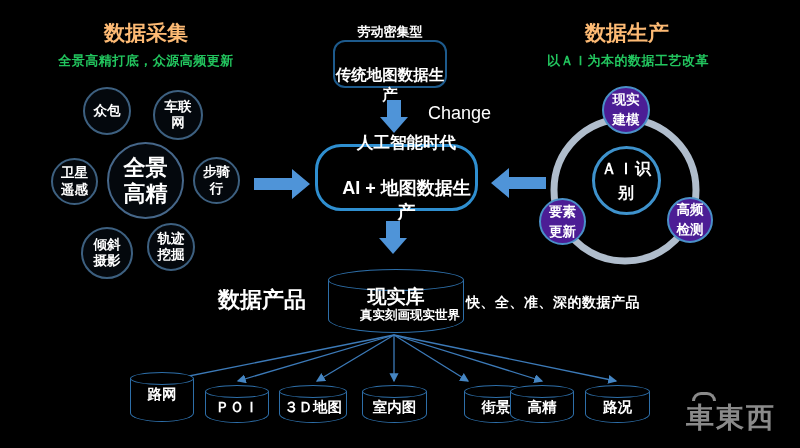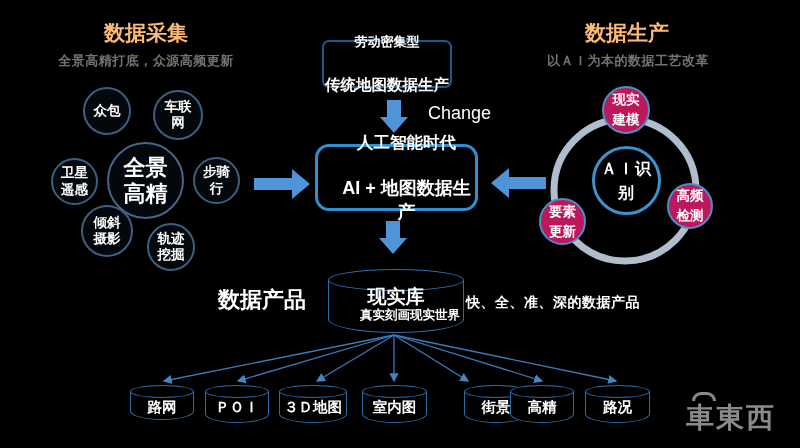--- a/index.html
+++ b/index.html
@@ -5,44 +5,44 @@
   * { margin:0; padding:0; box-sizing:border-box; }
   html,body { background:#000; }
   body { font-family:"Liberation Sans","DejaVu Sans",sans-serif; }
   #stage {
     position:relative; width:800px; height:448px; background:#000;
     overflow:hidden; color:#fff;
   }
   #overlay { position:absolute; left:0; top:0; z-index:1; }
 
   .title { position:absolute; text-align:center; font-weight:bold; font-size:21px; color:#fdba74; z-index:3; }
-  .subtitle { position:absolute; text-align:center; font-weight:bold; font-size:13px; color:#737373; z-index:3; letter-spacing:0.5px; }
+  .subtitle { position:absolute; text-align:center; font-weight:bold; font-size:13px; color:#22c55e; z-index:3; letter-spacing:0.5px; }
 
   .bubble {
     position:absolute; border-radius:50%; border:2px solid #3d6080; background:#04080d;
     display:flex; flex-direction:column; align-items:center; justify-content:center;
     color:#fff; font-weight:bold; font-size:13.5px; line-height:1.2; z-index:3; text-align:center;
   }
   .bubble.big { font-size:22px; line-height:1.15; border-color:#46678a; border-width:2px; }
 
   .round-box {
     position:absolute; background:#000; display:flex; flex-direction:column;
     align-items:center; justify-content:center; text-align:center; z-index:3; color:#fff;
   }
   .round-box.old { border:2px solid #1d5a8c; border-radius:12px; }
-  .round-box.new { border:3px solid #2f8fd0; border-radius:14px;padding-left:20px; }
+  .round-box.new { border:3px solid #2f8fd0; border-radius:26px;padding-left:20px; }
   .box-l1 { font-weight:bold; font-size:13px; line-height:1.35; }
   .box-l2 { font-weight:bold; font-size:15.5px; line-height:1.3;margin-top:24px; }
   .round-box.new .box-l1 { font-size:16.5px; }
   .round-box.new .box-l2 { font-size:18px; }
 
   .change-text { position:absolute; font-size:18px; color:#fff; z-index:3; font-weight:normal;margin-left:16px; }
 
   .satellite {
-    position:absolute; border-radius:50%; border:2.5px solid #4a90c8; background:#be185d;
+    position:absolute; border-radius:50%; border:2.5px solid #4a90c8; background:#4c1d95;
     display:flex; flex-direction:column; align-items:center; justify-content:center;
     color:#fff; font-weight:bold; font-size:13.5px; line-height:1.45; z-index:4; text-align:center;
   }
   .ai-circle {
     position:absolute; border-radius:50%; border:3px solid #3e92cc; background:#000;
     display:flex; flex-direction:column; align-items:center; justify-content:center;
     color:#fff; font-weight:bold; font-size:16px; line-height:1.5; z-index:4; text-align:center;
     letter-spacing:1px;
   }
 
@@ -117,30 +117,30 @@
       <span>遥感</span>
   </div>
   <div class="bubble big" style="left:107px; top:142px; width:77px; height:77px;">
     <span>全景</span>
       <span>高精</span>
   </div>
   <div class="bubble" style="left:193px; top:157px; width:47px; height:47px;">
     <span>步骑</span>
       <span>行</span>
   </div>
-  <div class="bubble" style="left:81px; top:205px; width:52px; height:52px;">
+  <div class="bubble" style="left:81px; top:227px; width:52px; height:52px;">
     <span>倾斜</span>
       <span>摄影</span>
   </div>
   <div class="bubble" style="left:147px; top:223px; width:48px; height:48px;">
     <span>轨迹</span>
       <span>挖掘</span>
   </div>
 
-  <div class="round-box old" style="left:322px; top:40px; width:130px; height:48px;border-radius:7px;">
+  <div class="round-box old" style="left:333px; top:40px; width:114px; height:48px;">
     <div class="box-l1">劳动密集型</div>
     <div class="box-l2">传统地图数据生产</div>
   </div>
   <div class="change-text" style="left:412px; top:103px;">Change</div>
   <div class="round-box new" style="left:315px; top:144px; width:163px; height:67px;">
     <div class="box-l1">人工智能时代</div>
     <div class="box-l2">AI + 地图数据生产</div>
   </div>
 
   <div class="title" style="left:542px; top:19px; width:170px;">数据生产</div>
@@ -151,37 +151,37 @@
       <span>别</span>
   </div>
   <div class="satellite" style="left:602px; top:86px; width:48px; height:48px;">
     <span>现实</span>
       <span>建模</span>
   </div>
   <div class="satellite" style="left:539px; top:198px; width:47px; height:47px;">
     <span>要素</span>
       <span>更新</span>
   </div>
-  <div class="satellite" style="left:667px; top:183px; width:46px; height:46px;font-family:Liberation Serif, serif;">
+  <div class="satellite" style="left:667px; top:197px; width:46px; height:46px;font-family:Liberation Serif, serif;">
     <span>高频</span>
       <span>检测</span>
   </div>
 
   <div class="products-label" style="left:218px; top:285px;">数据产品</div>
 
   <div class="cyl big-cyl" style="left:328px; top:269px; width:136px; height:64px;">
     <div class="cyl-top"></div>
     <div class="cyl-body"></div>
     <div class="db-title">现实库</div>
     <div class="db-sub">真实刻画现实世界</div>
   </div>
 
   <div class="tagline" style="left:466px; top:294px;">快、全、准、深的数据产品</div>
 
-  <div class="cyl small-cyl" style="left:130px; top:385px; width:64px; height:35px;padding-left:33px;">
+  <div class="cyl small-cyl" style="left:130px; top:372px; width:64px; height:50px;padding-left:33px;">
     <div class="cyl-top"></div>
     <div class="cyl-body"></div>
     <div class="cyl-label">路网</div>
   </div>
   <div class="cyl small-cyl" style="left:205px; top:385px; width:64px; height:38px;">
     <div class="cyl-top"></div>
     <div class="cyl-body"></div>
     <div class="cyl-label">ＰＯＩ</div>
   </div>
   <div class="cyl small-cyl" style="left:279px; top:385px; width:68px; height:38px;">

